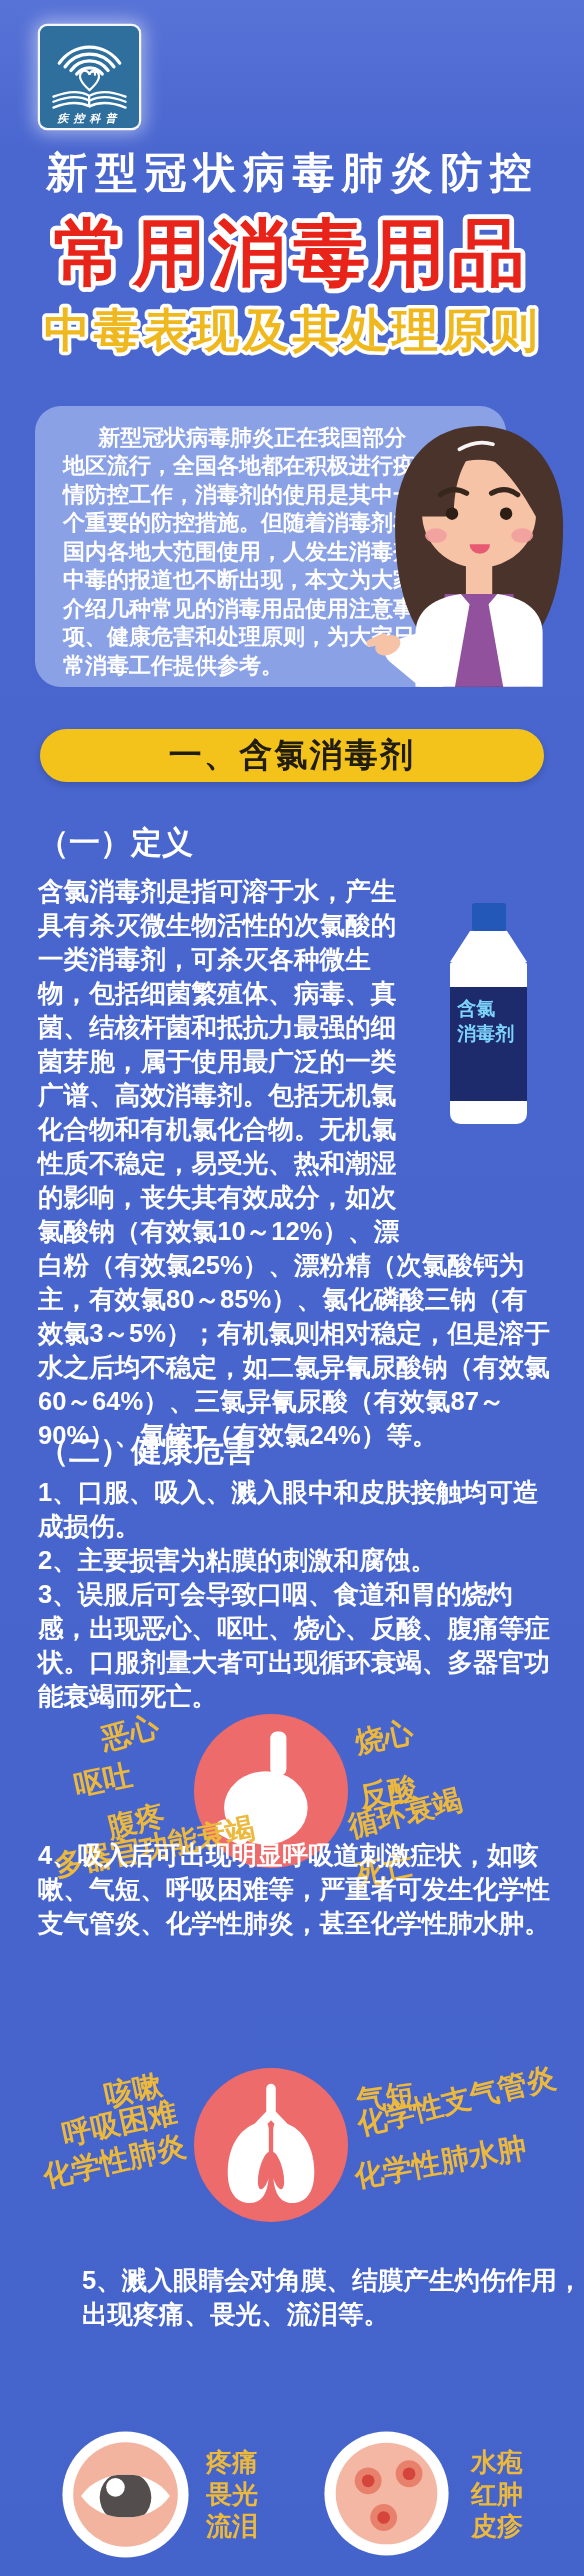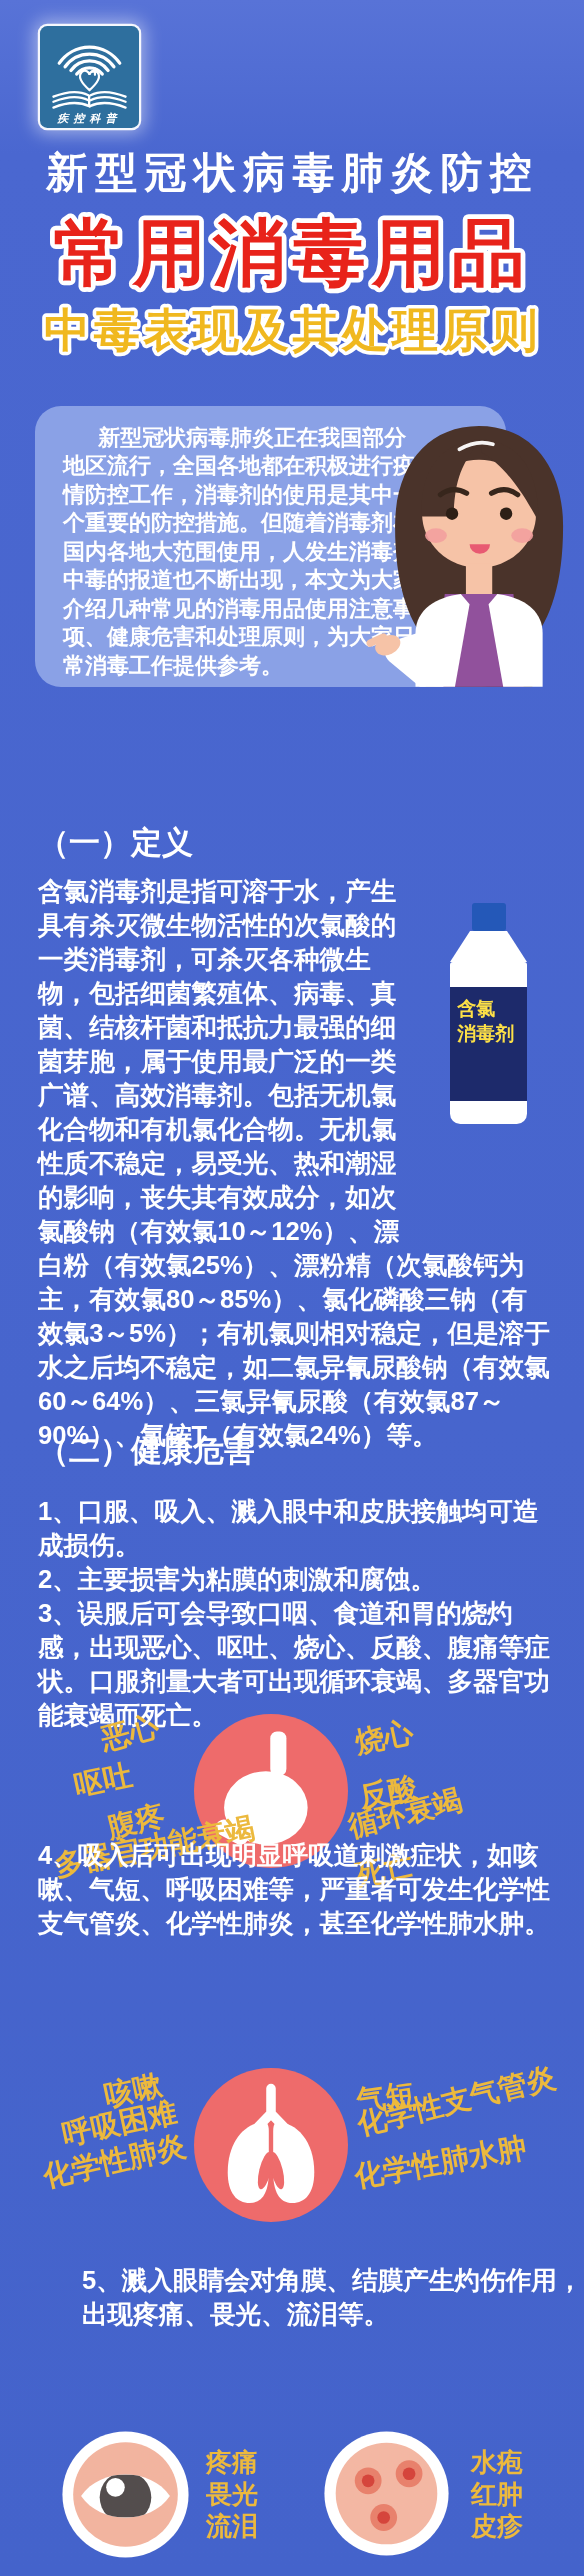--- a/index.html
+++ b/index.html
@@ -57,25 +57,25 @@
   .def-body{top:874px;}
   .bottle-float{float:right;width:135px;height:344px;}
   .bottle{position:relative;width:77px;margin:29px 0 0 35px;}
   .bottle-cap{width:34px;height:28px;margin:0 auto;background:#2458b8;border-radius:2.9px;}
   .bottle-neck{width:77px;height:31px;background:#fff;
     clip-path:polygon(26% 0,74% 0,100% 100%,0 100%);}
   .bottle-body{position:relative;width:77px;height:162px;background:#fff;
     border-radius:2.9px 2.9px 10.2px 10.2px;}
   .bottle-label{
     position:absolute;left:0;top:25px;width:77px;height:114px;background:#1d2a6b;
-    color:#fde047;font-size:19px;font-weight:bold;line-height:25px;padding:8.8px 0 0 7.3px;
+    color:#7dd3fc;font-size:19px;font-weight:bold;line-height:25px;padding:8.8px 0 0 7.3px;
     box-sizing:border-box;
   }
   .haz-heading{top:1430px;}
-  .haz-items{top:1475px;margin-top:19px;}
+  .haz-items{top:1475px;}
   .pt4{top:1838px;}
   .pt5{top:2263px;margin-left:44px;}
   .pt6{top:2332px;}
   
   .figure{position:absolute;left:0;width:585px;}
   .fig-stomach{top:1703px;height:219px;}
   .fig-lungs{top:2061px;height:183px;}
   .fig-bottom{top:2427px;height:149px;}
   .organ-svg{position:absolute;}
   .sym-label{
@@ -147,20 +147,23 @@
     <path d="M116 238 L210 238 L224 365 L102 365 Z" fill="#91519c"></path>
     <path d="M76 365 L76 292 C76 258 106 242 138 238 L150 252 L130 365 Z" fill="#ffffff"></path>
     <path d="M250 365 L250 292 C250 258 220 242 188 238 L176 252 L196 365 Z" fill="#ffffff"></path>
     <path d="M82 365 L40 330 C28 318 36 304 52 300 L114 280 L136 304 L114 365 Z" fill="#ffffff"></path>
     <g>
       <rect x="8" y="296" width="30" height="10" rx="5" fill="#f6c3a7" transform="rotate(-25 23 301)"></rect>
       <ellipse cx="38" cy="308" rx="18" ry="13" fill="#f6c3a7" transform="rotate(-25 38 308)"></ellipse>
     </g>
   </svg>
 
+  <div class="banner">
+    <span class="banner-text">一、含氯消毒剂</span>
+  </div>
 
   <div class="sub-heading def-heading">（一）定义</div>
   <div class="body-block def-body">
     <div class="bottle-float">
       <div class="bottle">
         <div class="bottle-cap"></div>
         <div class="bottle-neck"></div>
         <div class="bottle-body">
           <div class="bottle-label">
             <div>含氯</div>

